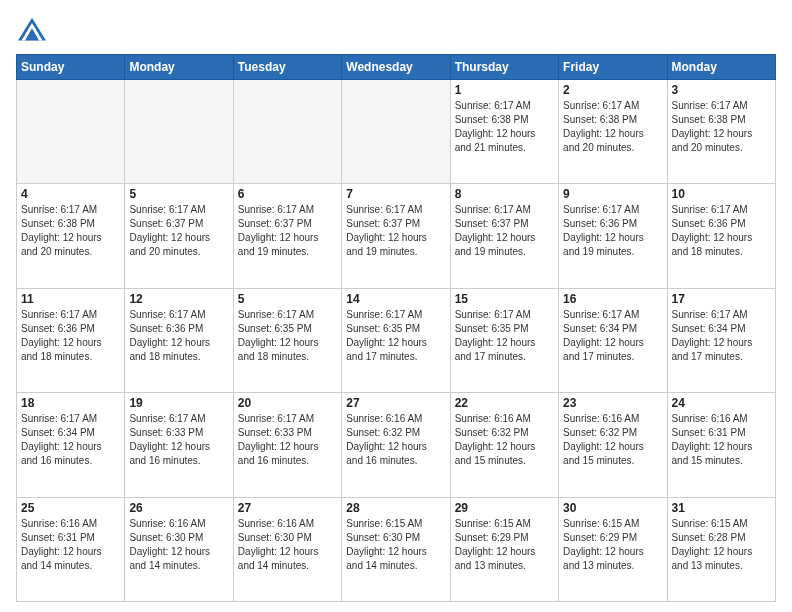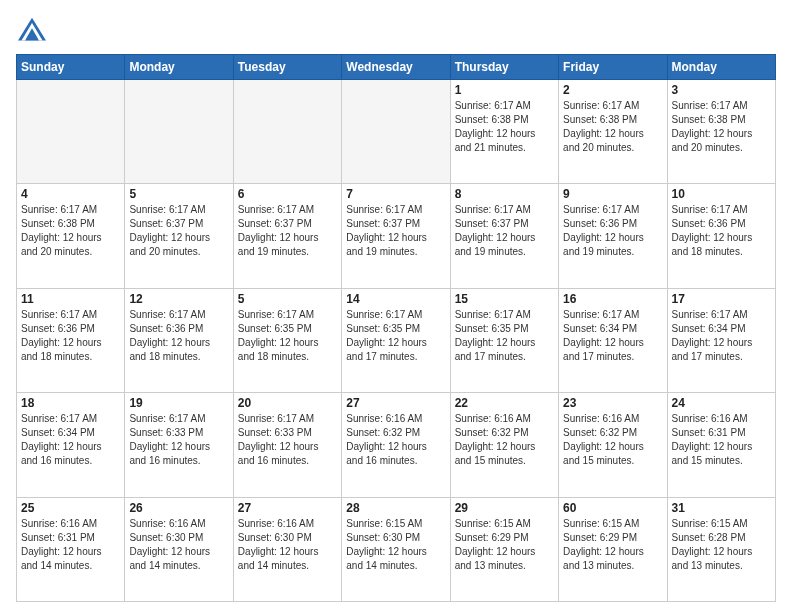--- a/index.html
+++ b/index.html
@@ -339,21 +339,21 @@
 and 14 minutes.</div>
           </td>
           <td class="has-data">
             <span class="day-num">29</span>
             <div class="day-info" style="white-space: pre-line;">Sunrise: 6:15 AM
 Sunset: 6:29 PM
 Daylight: 12 hours
 and 13 minutes.</div>
           </td>
           <td class="has-data">
-            <span class="day-num">60</span>
+            <span class="day-num">30</span>
             <div class="day-info" style="white-space: pre-line;">Sunrise: 6:15 AM
 Sunset: 6:29 PM
 Daylight: 12 hours
 and 13 minutes.</div>
           </td>
           <td class="has-data">
             <span class="day-num">31</span>
             <div class="day-info" style="white-space: pre-line;">Sunrise: 6:15 AM
 Sunset: 6:28 PM
 Daylight: 12 hours

